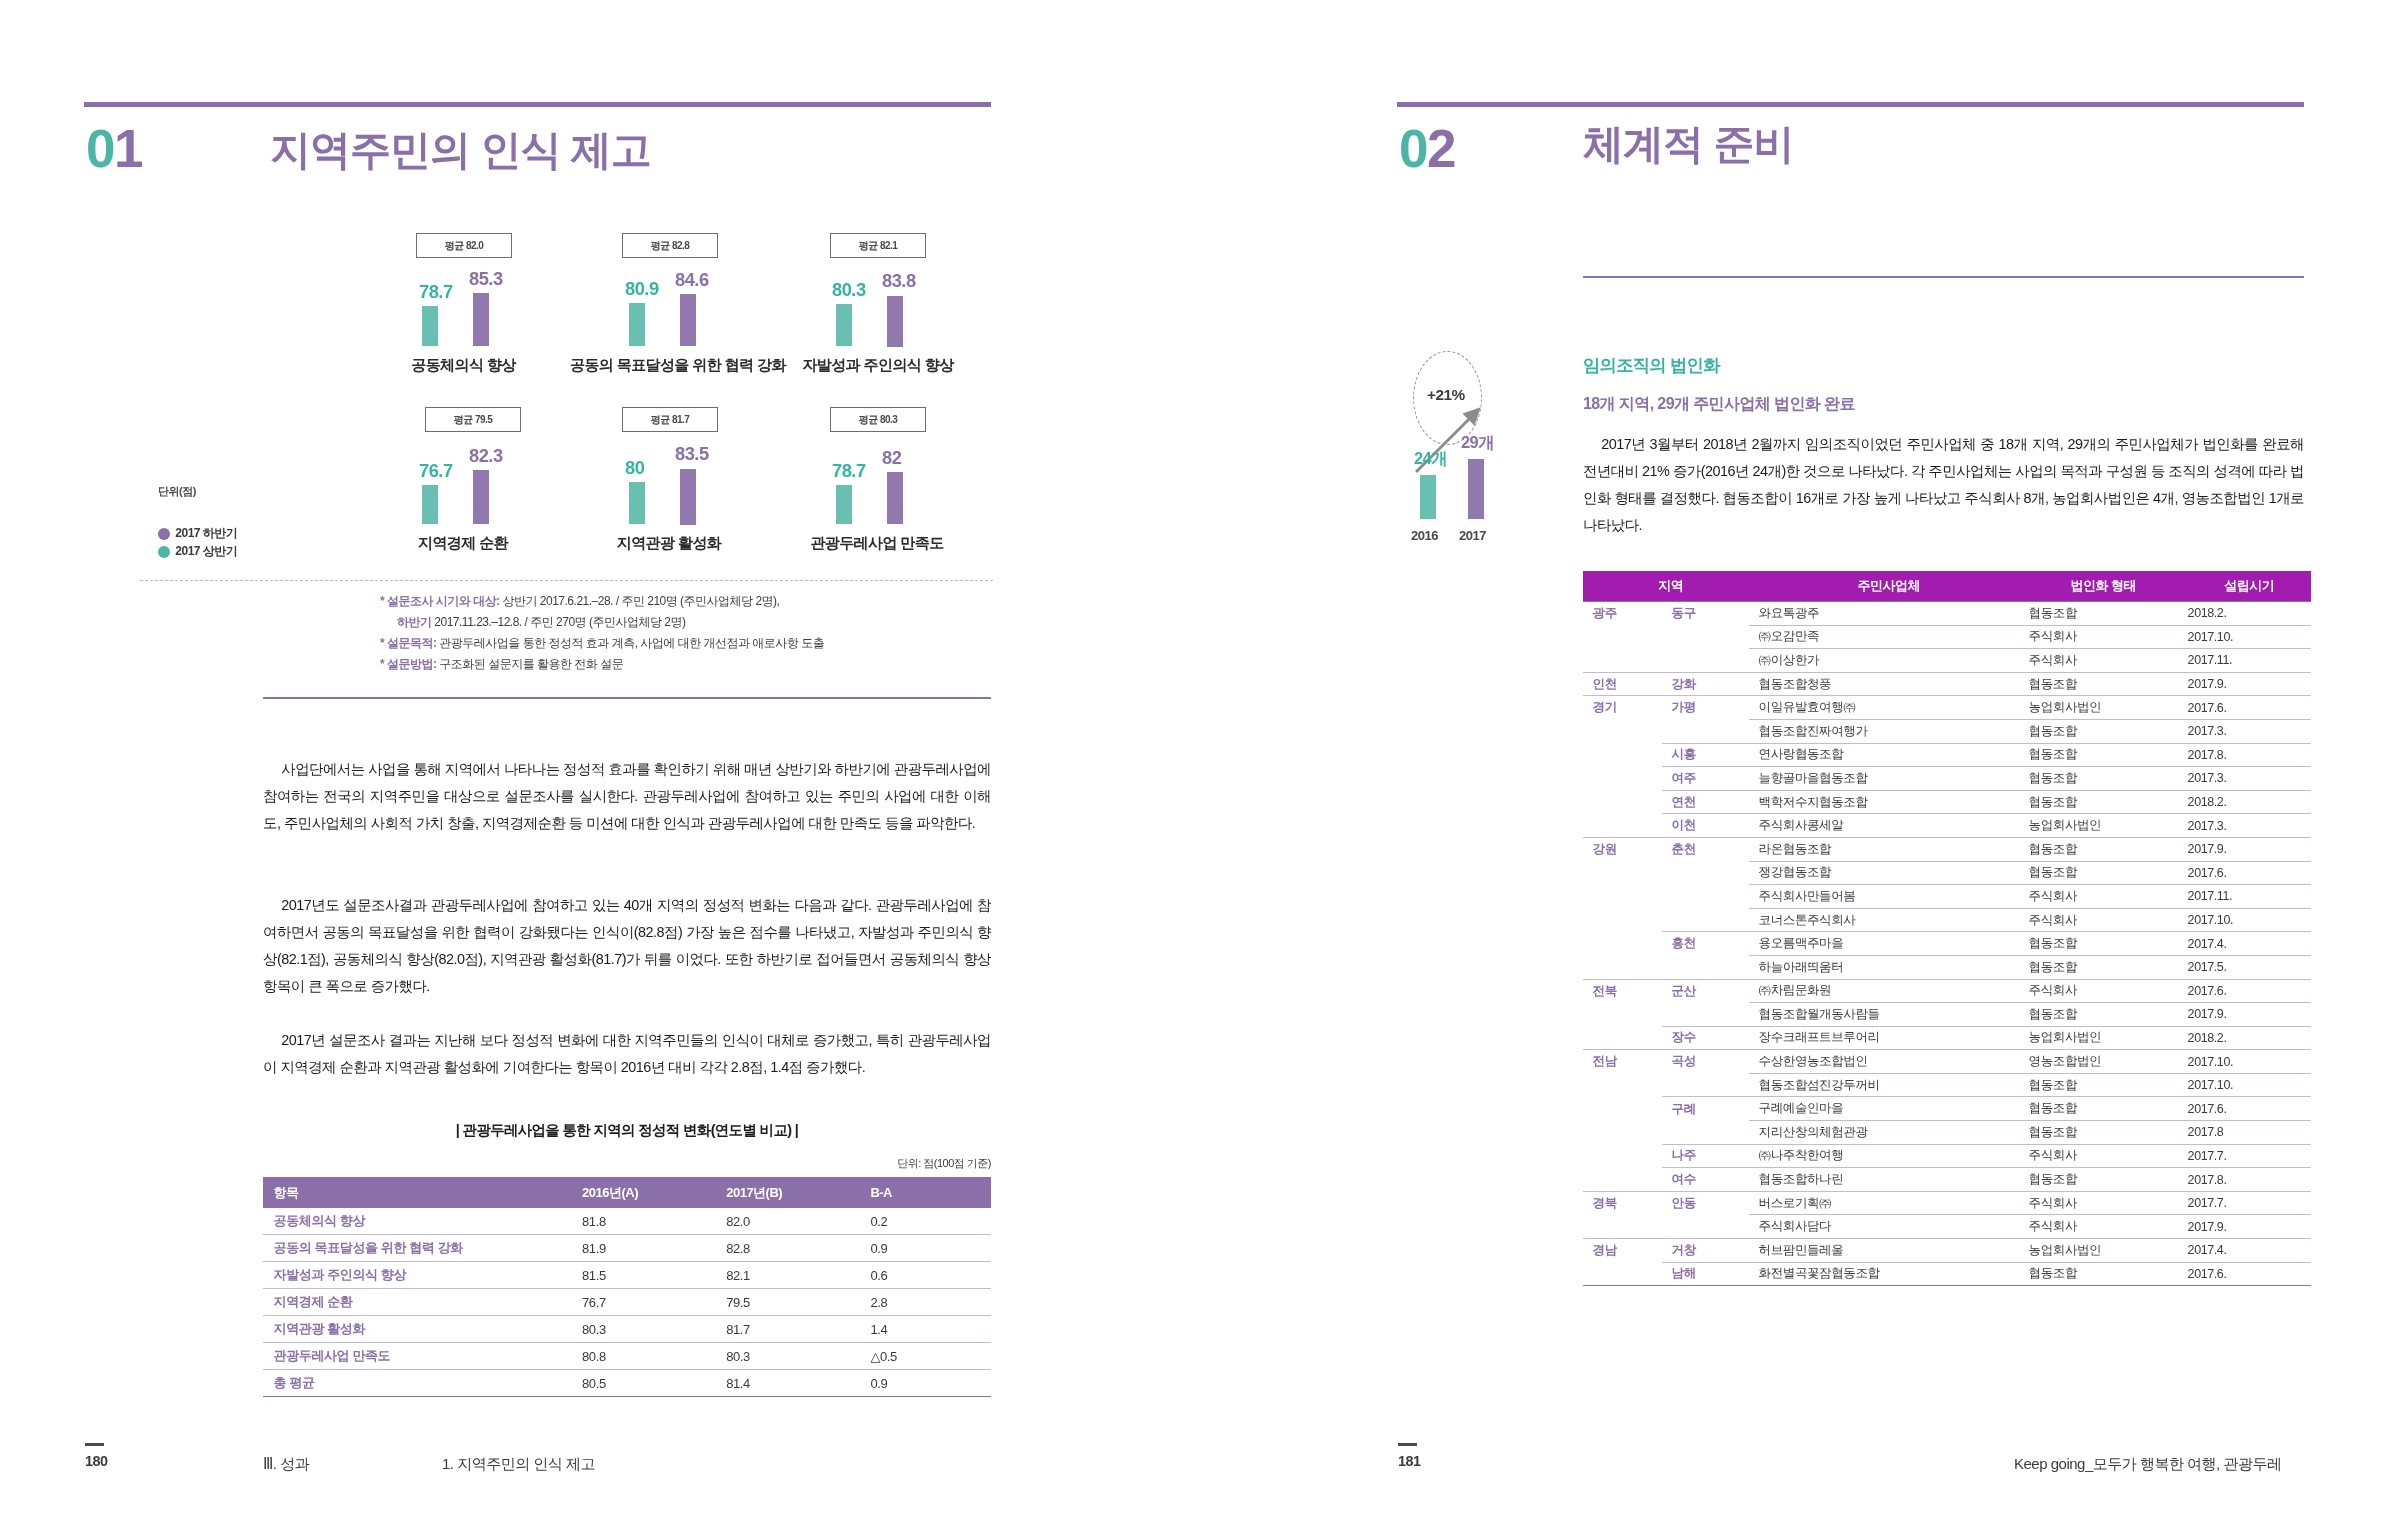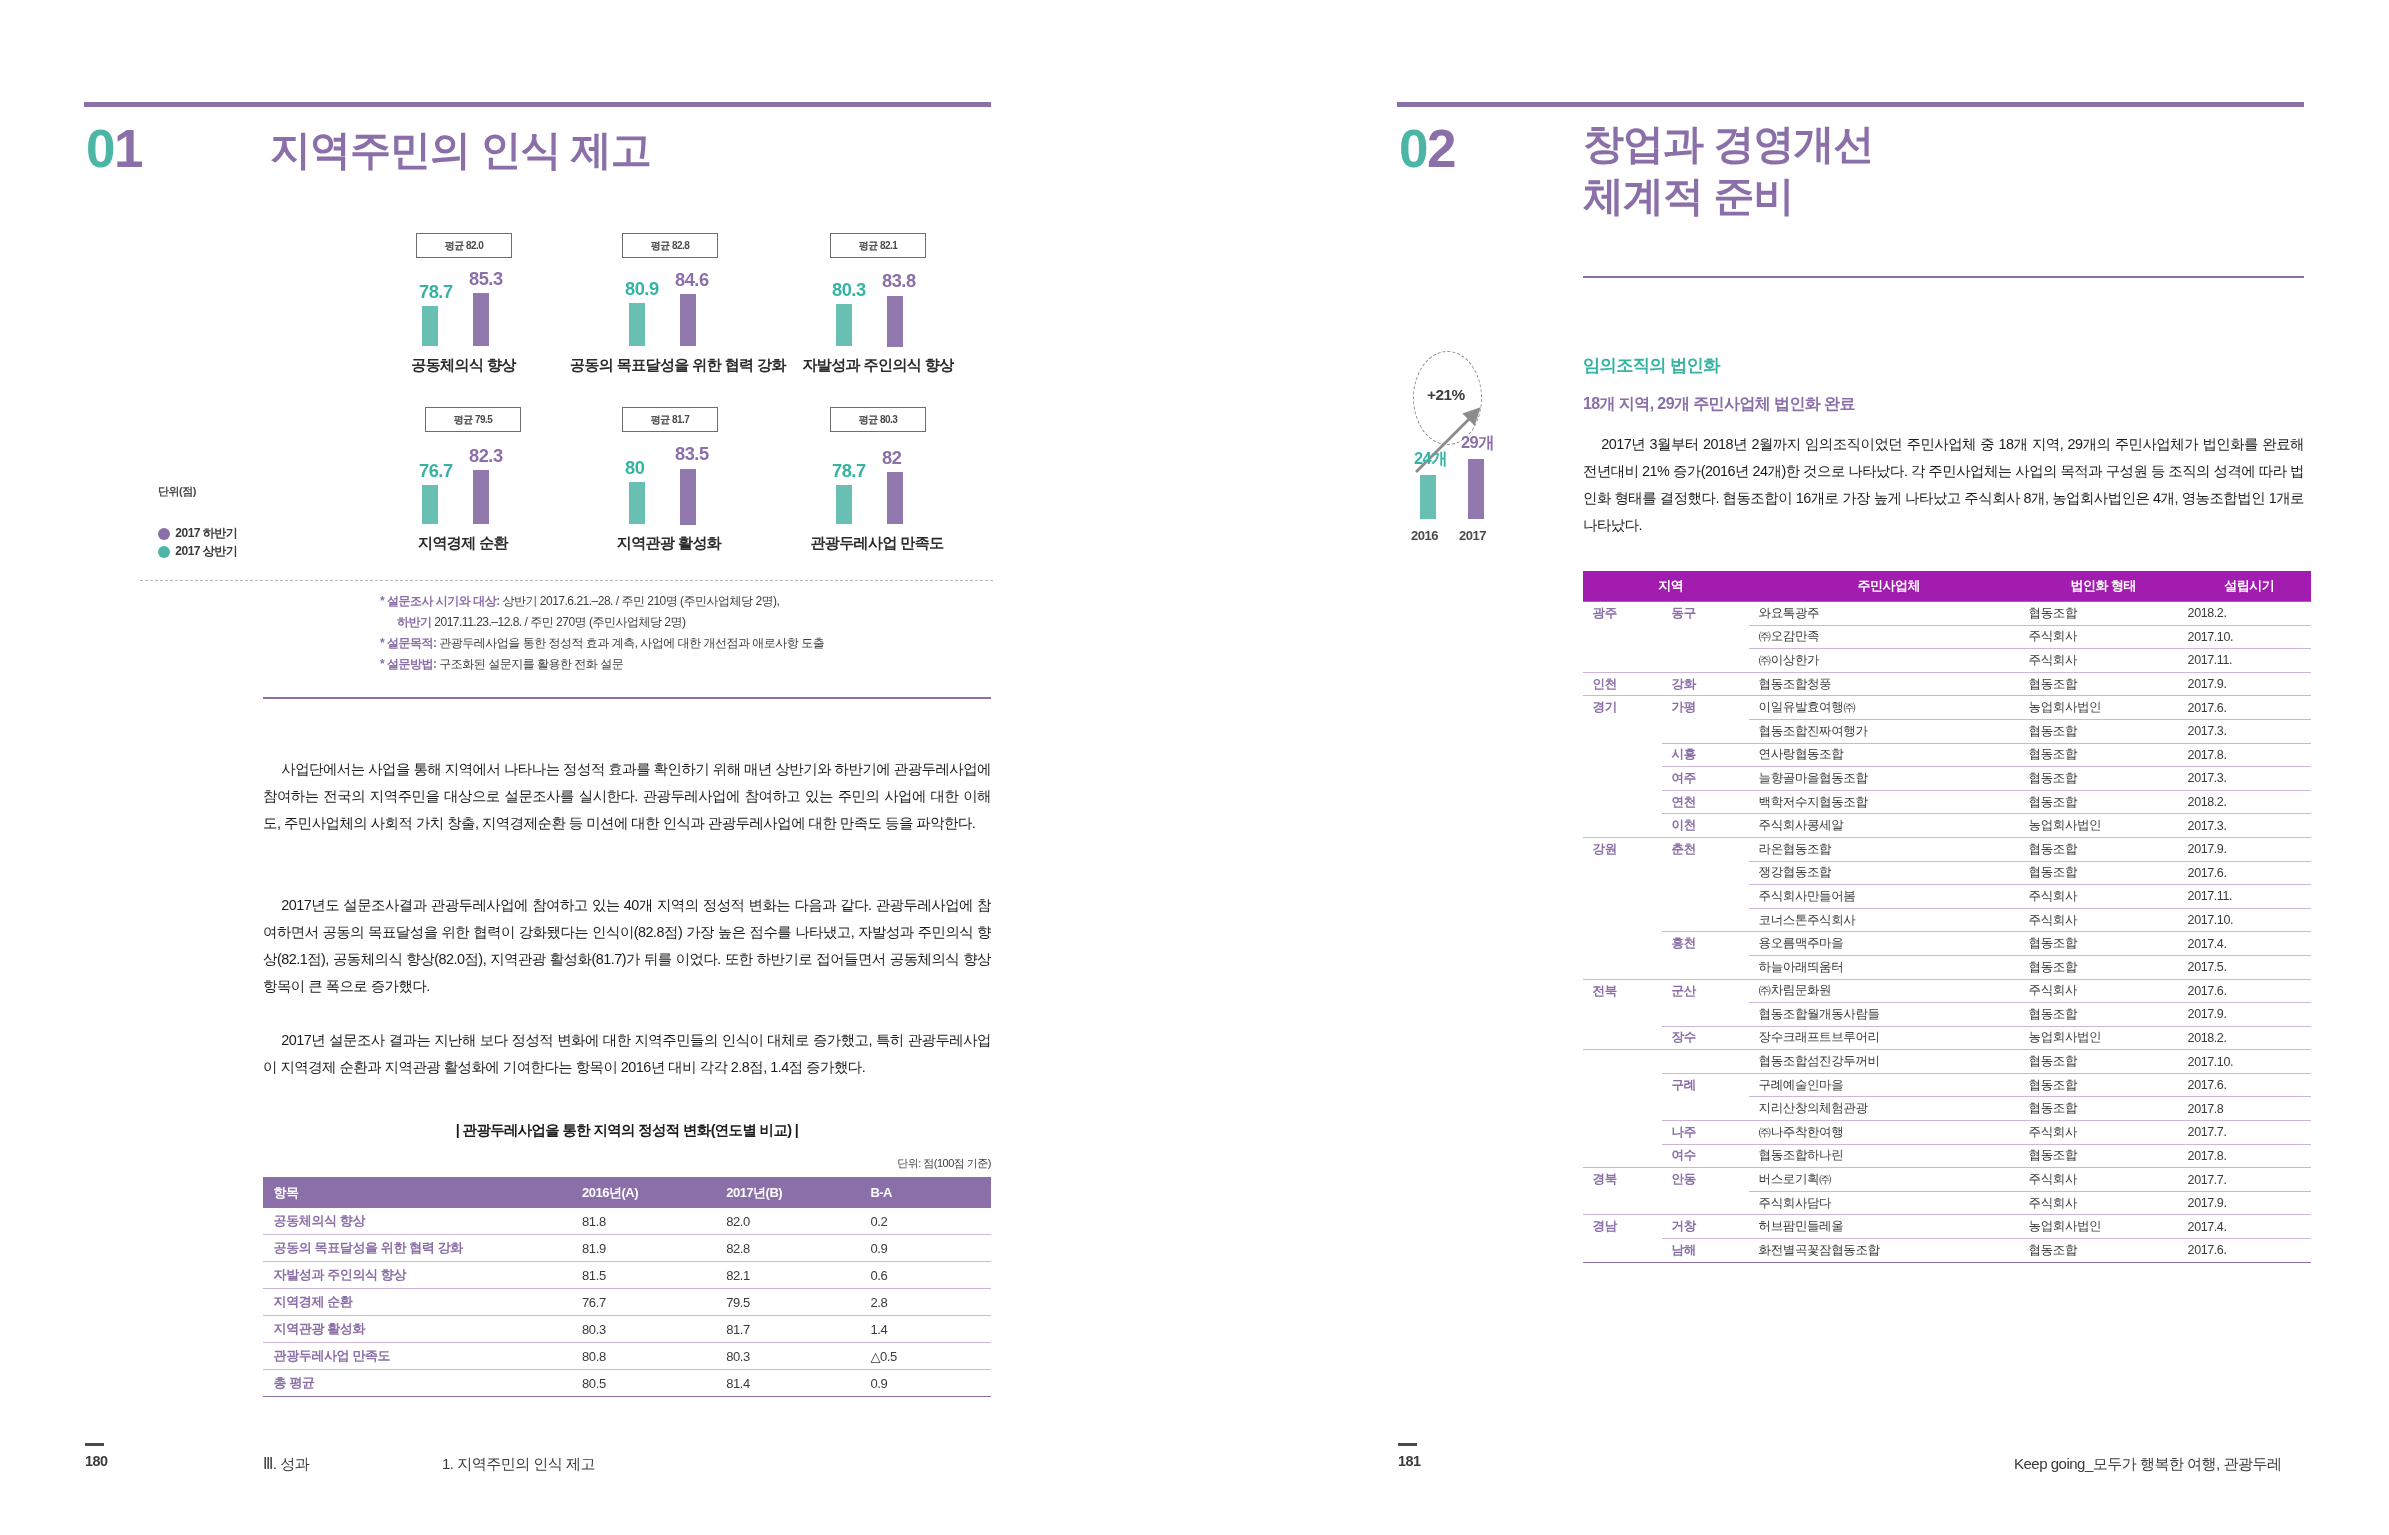--- a/index.html
+++ b/index.html
@@ -295,21 +295,20 @@
 
 <div class="page page-right">
 
   <div class="hdr-rule" style="left:202px;top:102px;width:907px;"></div>
 
   <div class="sec-num" style="left:204px;top:122px;">
     <span class="d1">0</span><span class="d2">2</span>
   </div>
 
   <div class="sec-title" style="left:388px;top:118px;">
-    <div>창업과 경영개선</div>
     <div>체계적 준비</div>
   </div>
 
   <div class="hdr-rule" style="left:388px;top:276px;width:721px;height:2.4px;"></div>
 
   <div class="mini-ellipse" style="left:218px;top:351px;width:67px;height:92px;"></div>
   <div class="mini-pct" style="left:232px;top:386px;">+21%</div>
   <svg width="92" height="96" style="position:absolute;left:212px;top:400px;" viewBox="0 0 190 200">
     <defs>
         <marker id="arrowhead" markerWidth="6" markerHeight="6" refX="3" refY="3" orient="auto">
@@ -474,20 +473,27 @@
           <td>협동조합</td>
           <td>2017.9.</td>
         </tr>
         <tr>
           <td class="reg"></td>
           <td class="sub">장수</td>
           <td>장수크래프트브루어리</td>
           <td>농업회사법인</td>
           <td>2018.2.</td>
         </tr>
+        <tr class="grp-start">
+          <td class="reg nb">전남</td>
+          <td class="sub nb">곡성</td>
+          <td>수상한영농조합법인</td>
+          <td>영농조합법인</td>
+          <td>2017.10.</td>
+        </tr>
         <tr>
           <td class="reg nb"></td>
           <td class="sub"></td>
           <td>협동조합섬진강두꺼비</td>
           <td>협동조합</td>
           <td>2017.10.</td>
         </tr>
         <tr>
           <td class="reg nb"></td>
           <td class="sub nb">구례</td>

